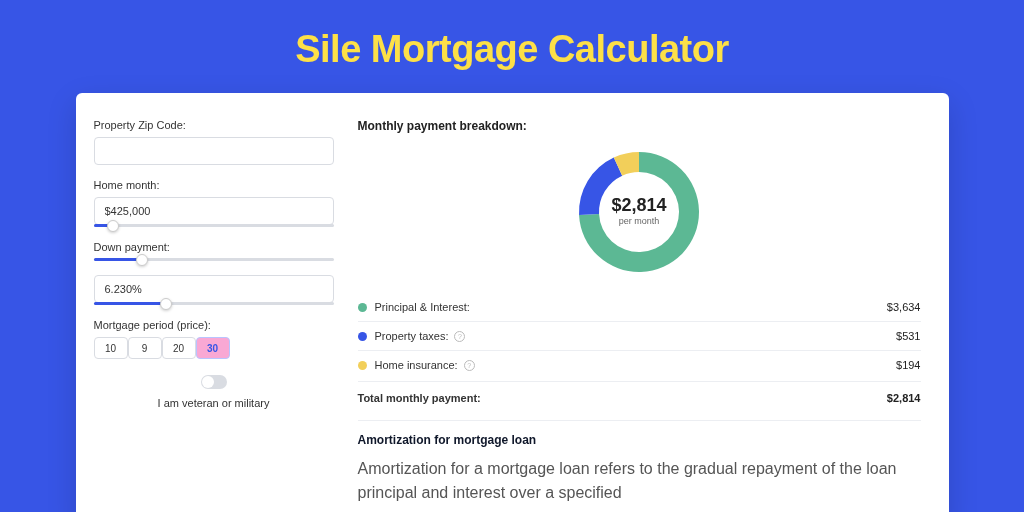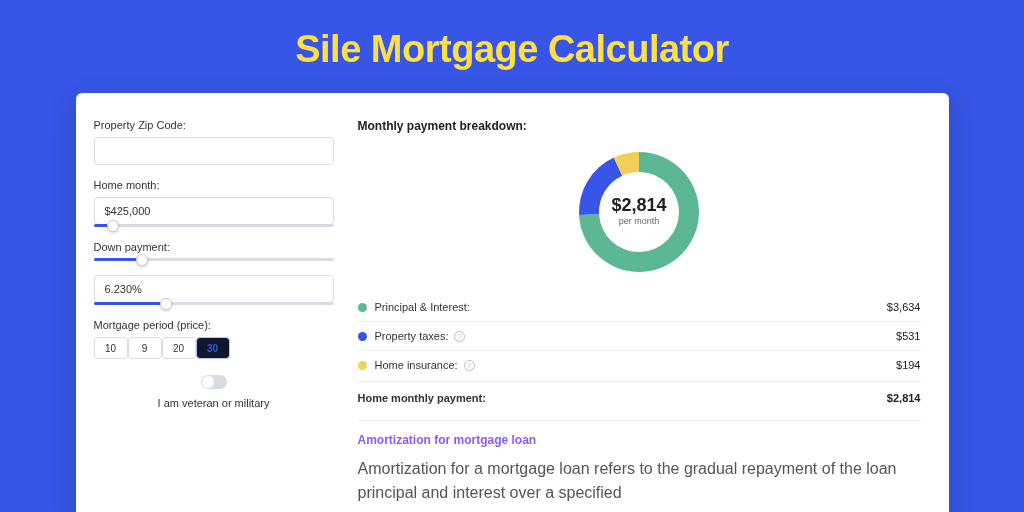--- a/index.html
+++ b/index.html
@@ -78,21 +78,21 @@
     border: 1px solid #d9dce2;
     border-radius: 4px;
     background: #fff;
     font-size: 10px;
     color: #333;
     display: flex;
     align-items: center;
     justify-content: center;
     cursor: pointer;
   }
-  .period-btn.active { background: #0f172a; border-color: #b8c4ff; color: #3755e6; font-weight: 600; }
+  .period-btn.active { background: #f9a8d4; border-color: #b8c4ff; color: #3755e6; font-weight: 600; }
   .toggle-row { display: flex; align-items: center; gap: 8px; margin-top: 16px; flex-direction: column; }
   .toggle {
     width: 26px; height: 14px;
     background: #d9dce2;
     border-radius: 10px;
     position: relative;
   }
   .toggle-knob {
     position: absolute;
     left: 1px; top: 1px;
@@ -150,21 +150,21 @@
     font-weight: 700;
     border-top: 1px solid #eceef2;
     margin-top: 2px;
   }
   .total-row .row-value { margin-left: auto; }
   .amort-section {
     border-top: 1px solid #eceef2;
     padding-top: 12px;
     margin-top: 4px;
   }
-  .amort-title { font-size: 12px; font-weight: 700; color: #8b5cf6; margin-bottom: 10px; }
+  .amort-title { font-size: 12px; font-weight: 700; color: #0f172a; margin-bottom: 10px; }
   .amort-text { font-size: 16px; color: #555; line-height: 1.5; }
 </style>
 </head>
 <body>
 
 <div class="page-title">Sile Mortgage Calculator</div>
 
 <div class="card">
 
   <div class="left-col">
@@ -244,21 +244,21 @@
         </div>
         <div class="breakdown-row">
           <span class="dot" style="background: rgb(242, 207, 90);"></span>
           <span class="row-label">Home insurance:</span>
           <span class="info-icon">?</span>
           <span class="row-value">$194</span>
         </div>
       </div>
 
     <div class="total-row">
-      <span class="row-label">Home monthly payment:</span>
+      <span class="row-label">Total monthly payment:</span>
       <span class="row-value">$2,814</span>
     </div>
 
     <div class="amort-section">
       <div class="amort-title">Amortization for mortgage loan</div>
       <div class="amort-text">Amortization for a mortgage loan refers to the gradual repayment of the loan principal and interest over a specified</div>
     </div>
   </div>
 </div>
 

